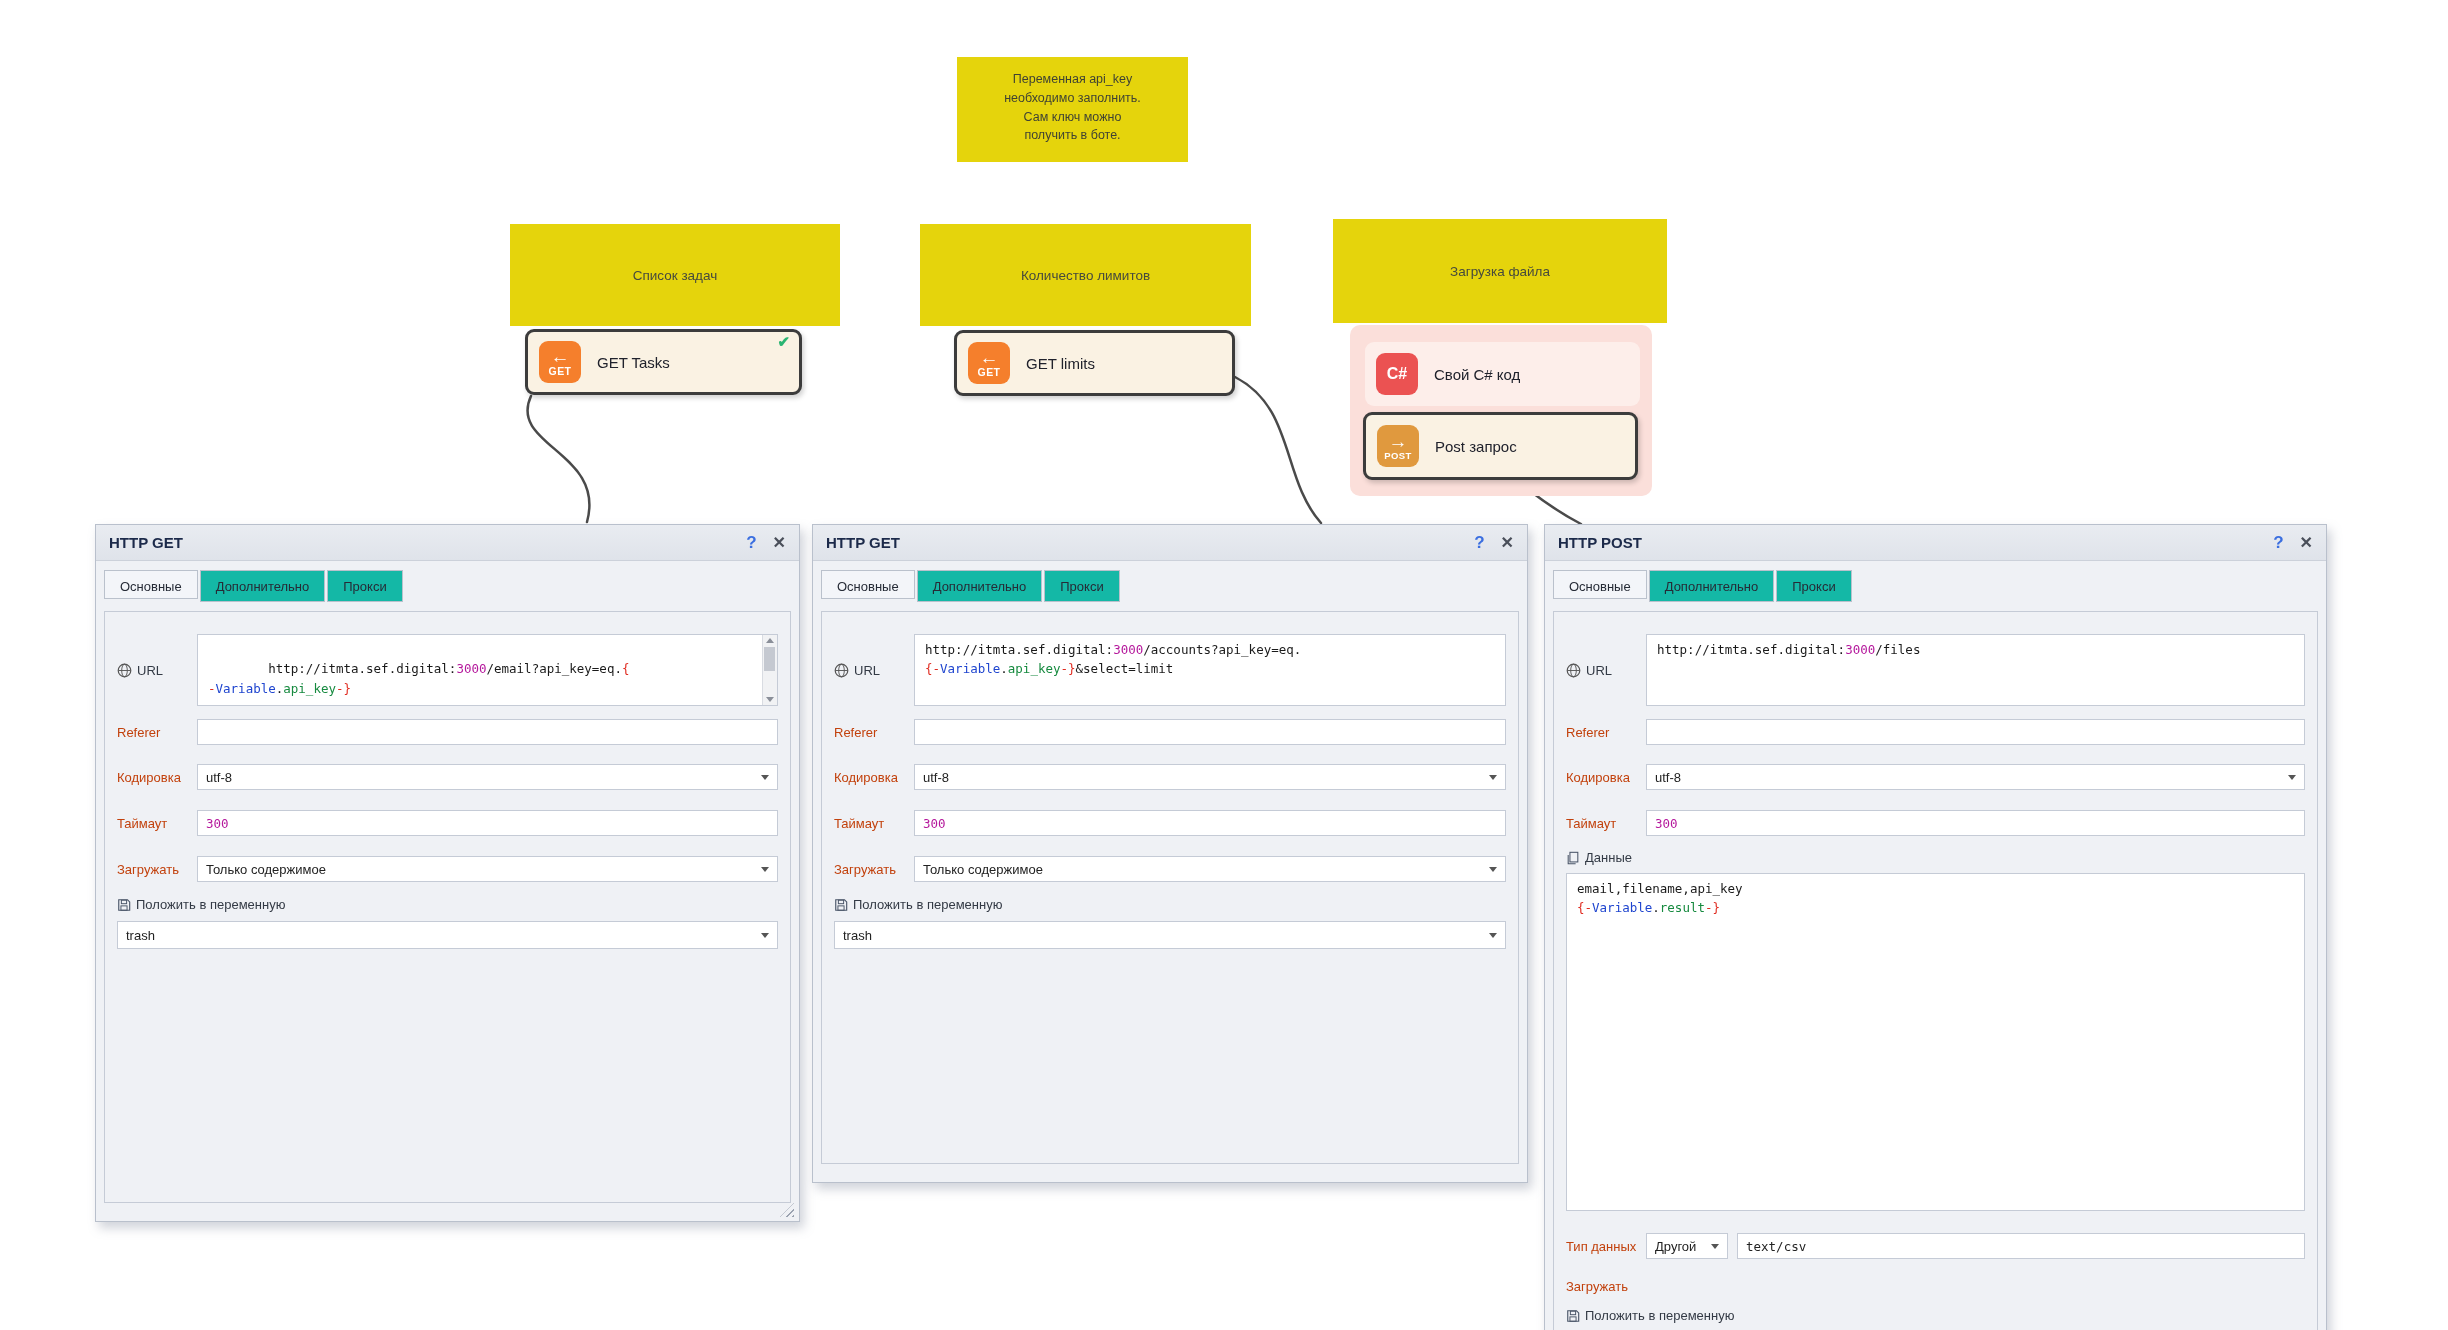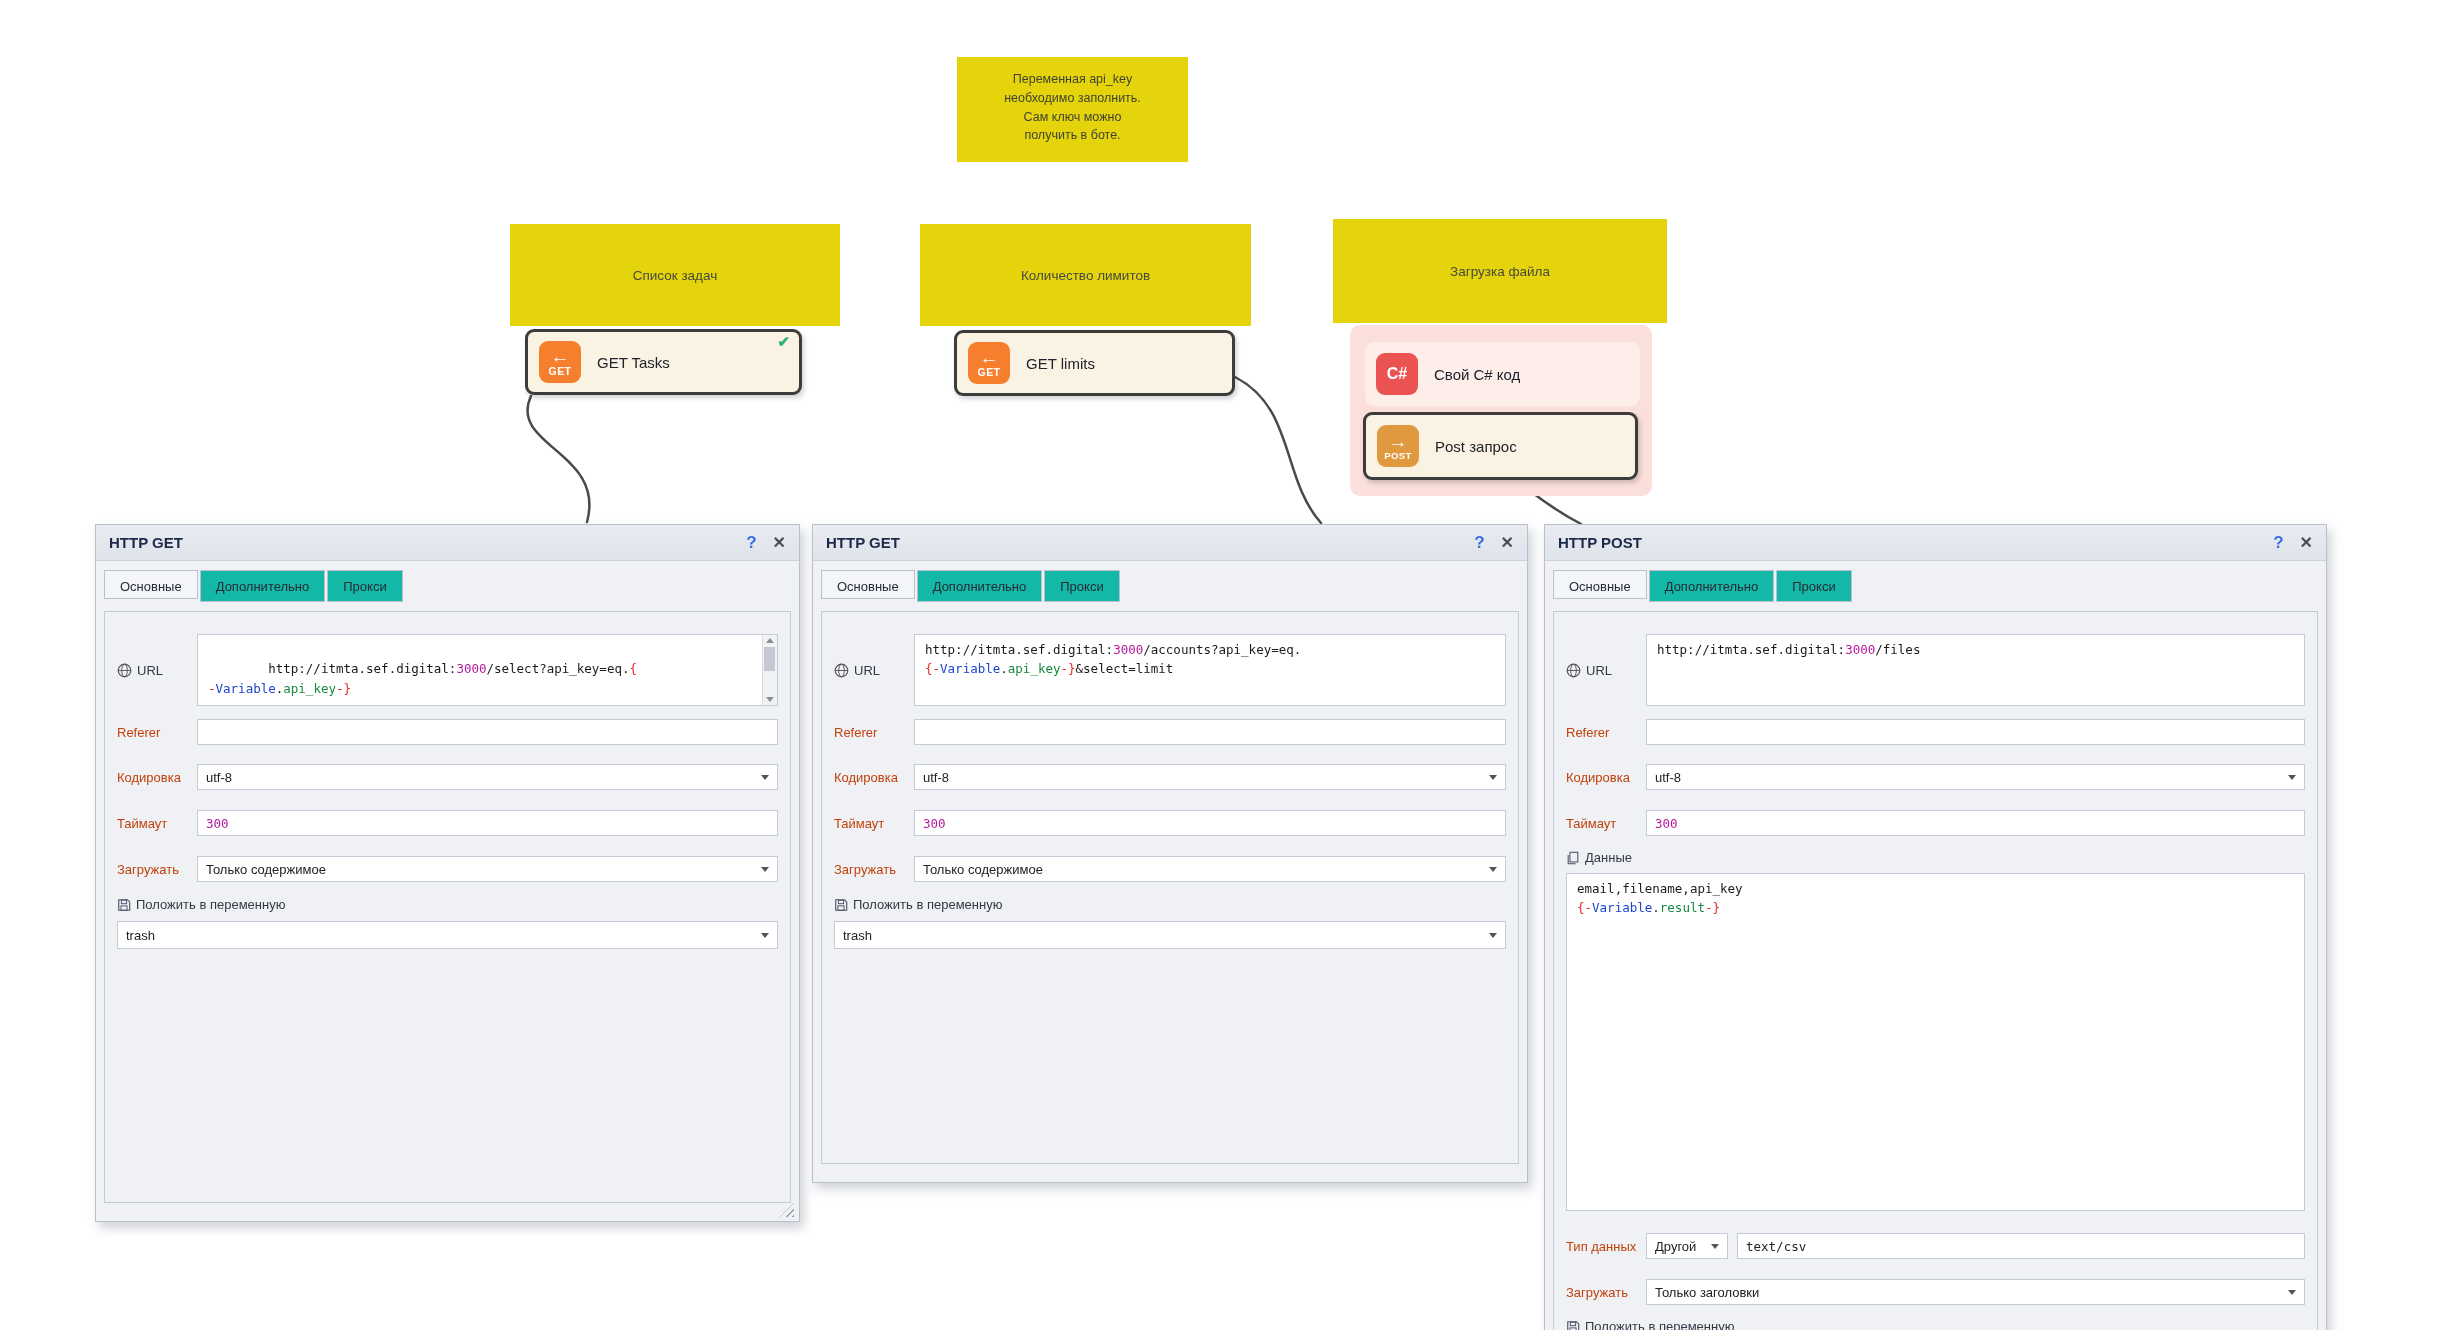--- a/index.html
+++ b/index.html
@@ -141,21 +141,21 @@
     <div class="frow" style="margin-top:12px;">
       <span class="flabel seclabel">
         <svg class="icon" width="15" height="15" viewBox="0 0 16 16">
           <circle cx="8" cy="8" r="6.7" fill="none" stroke="#555" stroke-width="1.3"></circle>
           <ellipse cx="8" cy="8" rx="3" ry="6.7" fill="none" stroke="#555" stroke-width="1"></ellipse>
           <line x1="1.5" y1="8" x2="14.5" y2="8" stroke="#555" stroke-width="1"></line>
         </svg>
         <span>URL</span>
       </span>
       <div class="codearea" style="height:72px; padding-right:24px;">
-        <span class="c-k">http://itmta.sef.digital:</span><span class="c-m">3000</span><span class="c-k">/select?api_key=eq.</span><span class="c-r">{</span><span class="c-k">
+        <span class="c-k">http://itmta.sef.digital:</span><span class="c-m">3000</span><span class="c-k">/email?api_key=eq.</span><span class="c-r">{</span><span class="c-k">
 </span><span class="c-r">-</span><span class="c-b">Variable</span><span class="c-k">.</span><span class="c-g">api_key</span><span class="c-r">-}</span><span class="scol">
           <span class="sup"></span>
           <span class="sdn"></span>
         </span>
         <span class="sthumb"></span>
       </div>
     </div>
     <div class="frow" style="margin-top:13px;">
       <span class="flabel">Referer</span>
       <div class="tinput"></div>
@@ -311,24 +311,20 @@
     <div class="frow" style="margin-top:22px;">
       <span class="flabel">Тип данных</span>
       <div class="combo" style="flex:none; width:82px; margin-right:9px;">
         <span class="val">Другой</span>
           <span class="carrow"></span>
       </div>
       <div class="tinput mono">text/csv</div>
     </div>
     <div class="frow" style="margin-top:20px;">
       <span class="flabel">Загружать</span>
-      <div class="combo">
-        <span class="val">Только заголовки</span>
-          <span class="carrow"></span>
-      </div>
     </div>
     <div class="seclabel" style="margin-top:14px;">
       <svg class="icon" width="14" height="14" viewBox="0 0 16 16">
         <path d="M2 2 h10 l2.5 2.5 V14 H2 Z" fill="none" stroke="#4a5568" stroke-width="1.3"></path>
         <rect x="5" y="2.5" width="6" height="4" fill="none" stroke="#4a5568" stroke-width="1.1"></rect>
         <rect x="4.5" y="9" width="7" height="5" fill="none" stroke="#4a5568" stroke-width="1.1"></rect>
       </svg>
       <span>Положить в переменную</span>
     </div>
   </div>

